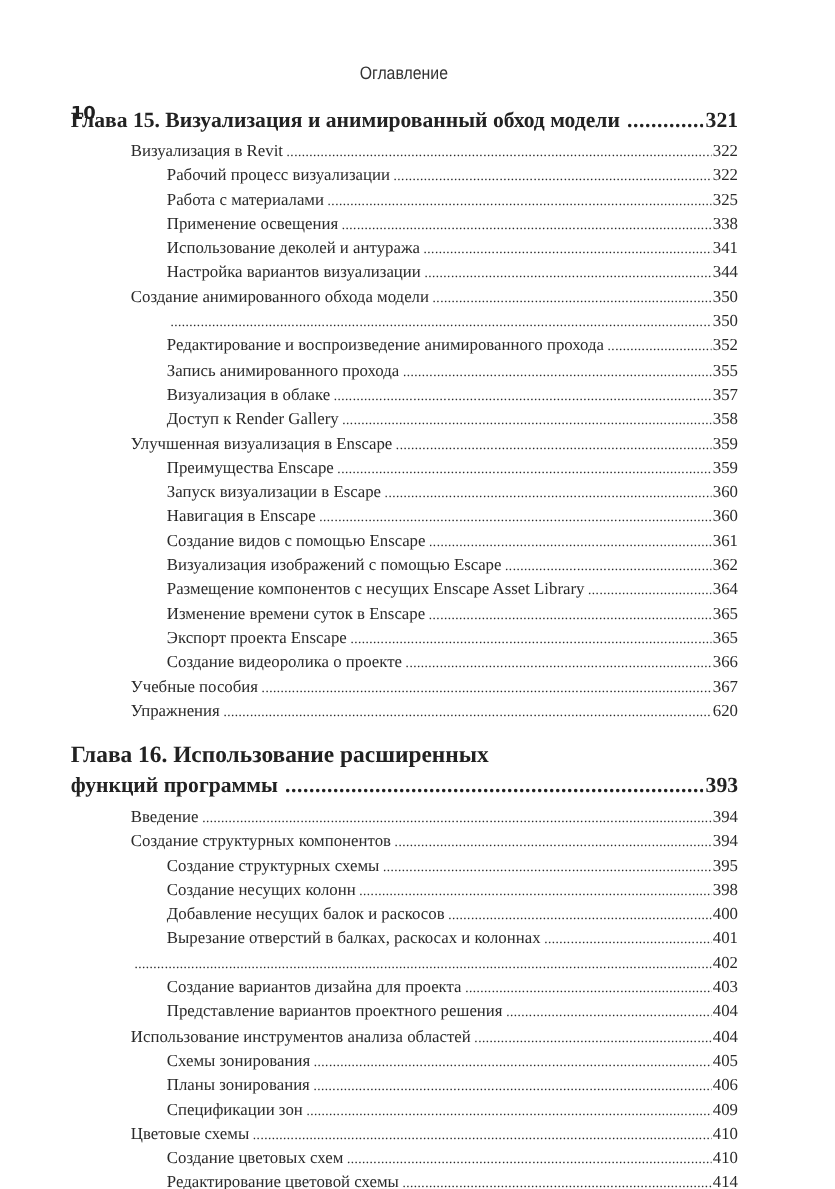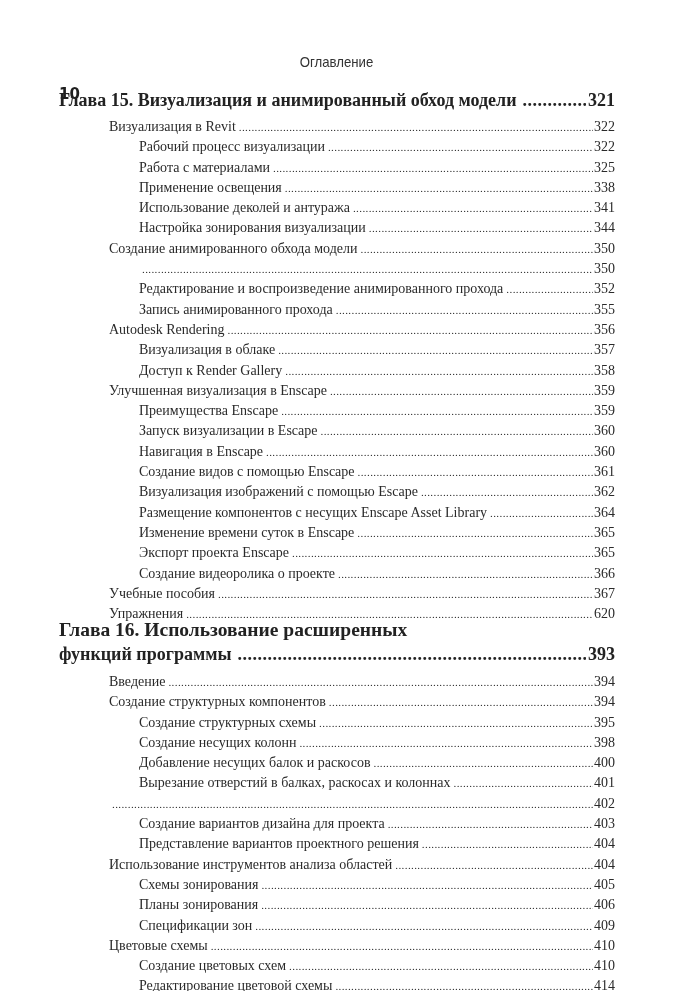--- a/index.html
+++ b/index.html
@@ -56,21 +56,21 @@
         <span class="title">Применение освещения</span>
         <span class="leader"></span>
         <span class="pg">338</span>
       </div>
       <div class="entry l2">
         <span class="title">Использование деколей и антуража</span>
         <span class="leader"></span>
         <span class="pg">341</span>
       </div>
       <div class="entry l2">
-        <span class="title">Настройка зонирования визуализации</span>
+        <span class="title">Настройка вариантов визуализации</span>
         <span class="leader"></span>
         <span class="pg">344</span>
       </div>
       <div class="entry l1">
         <span class="title">Создание анимированного обхода модели</span>
         <span class="leader"></span>
         <span class="pg">350</span>
       </div>
       <div class="entry l2">
         <span class="leader"></span>
@@ -78,25 +78,20 @@
       </div>
       <div class="entry l2">
         <span class="title">Редактирование и воспроизведение анимированного прохода</span>
         <span class="leader"></span>
         <span class="pg">352</span>
       </div>
       <div class="entry l2">
         <span class="title">Запись анимированного прохода</span>
         <span class="leader"></span>
         <span class="pg">355</span>
-      </div>
-      <div class="entry l1">
-        <span class="title">Autodesk Rendering</span>
-        <span class="leader"></span>
-        <span class="pg">356</span>
       </div>
       <div class="entry l2">
         <span class="title">Визуализация в облаке</span>
         <span class="leader"></span>
         <span class="pg">357</span>
       </div>
       <div class="entry l2">
         <span class="title">Доступ к Render Gallery</span>
         <span class="leader"></span>
         <span class="pg">358</span>

